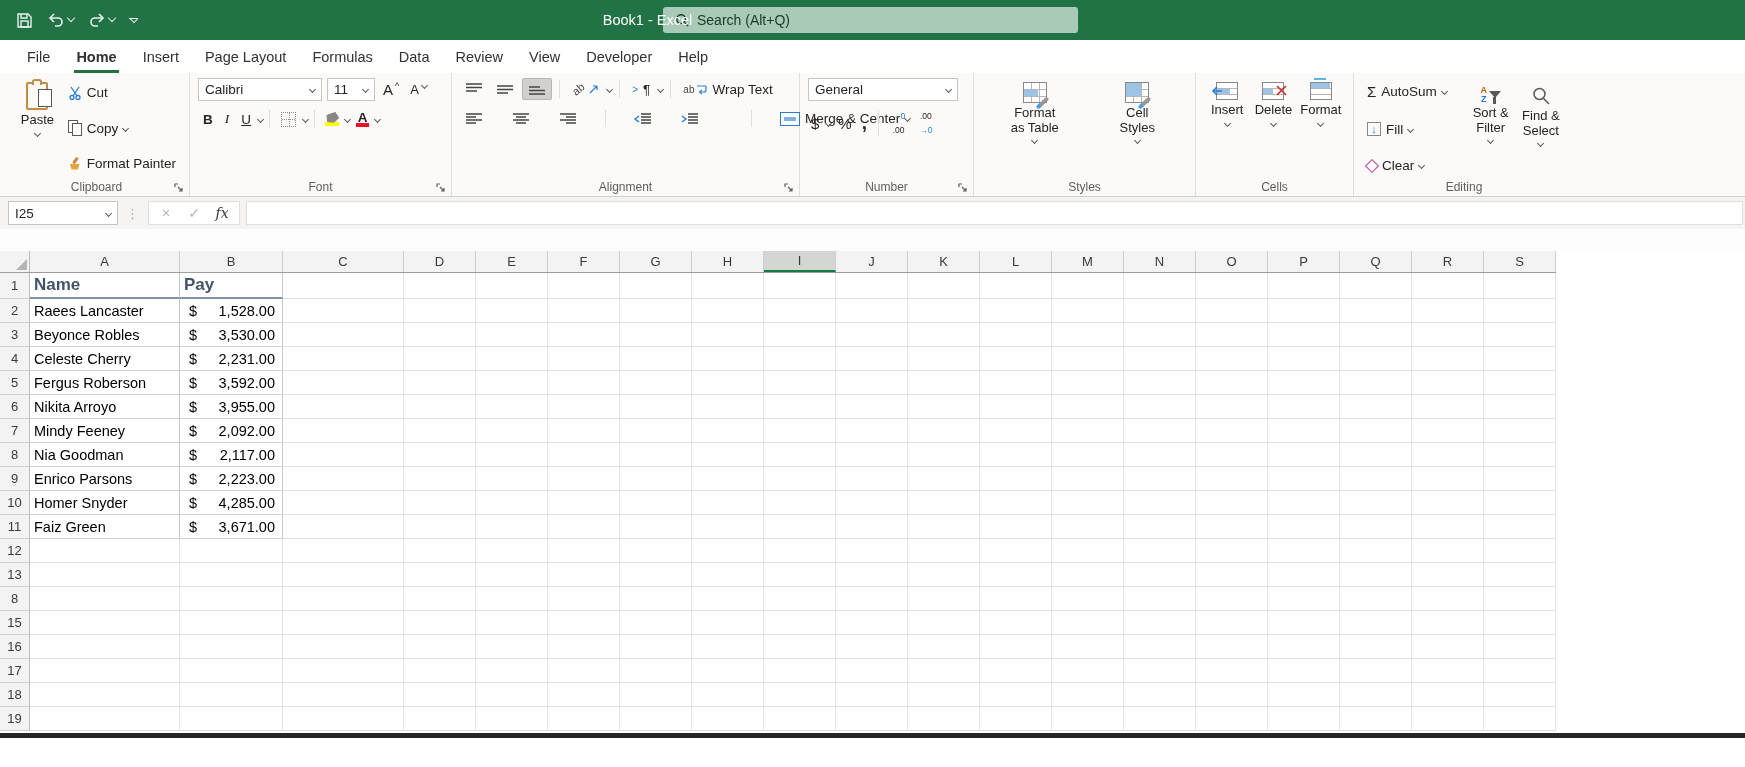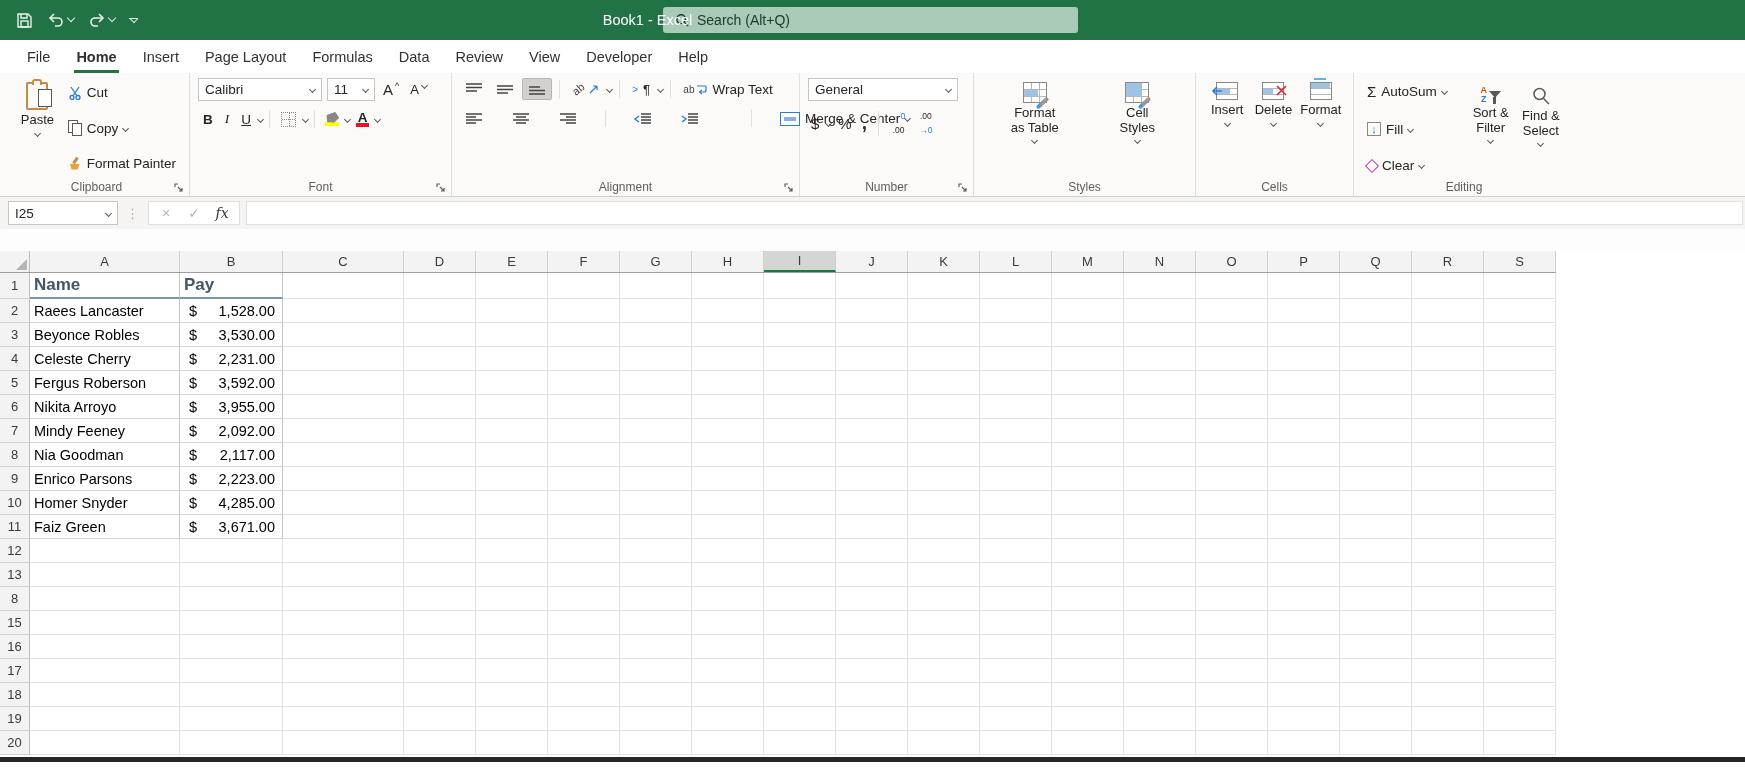--- a/index.html
+++ b/index.html
@@ -1006,38 +1006,16 @@
         <div class="cell" style="width: 72px;"></div>
         <div class="cell" style="width: 72px;"></div>
         <div class="cell" style="width: 72px;"></div>
         <div class="cell" style="width: 72px;"></div>
         <div class="cell" style="width: 72px;"></div>
         <div class="cell" style="width: 72px;"></div>
         <div class="cell" style="width: 72px;"></div>
         <div class="cell" style="width: 72px;"></div>
         <div class="cell" style="width: 72px;"></div>
       </div>
-      <div class="grow0" style="height: 24px;">
-        <div class="rowh">20</div>
-        <div class="cell" style="width: 150px;"></div>
-        <div class="cell" style="width: 103px;"></div>
-        <div class="cell" style="width: 121px;"></div>
-        <div class="cell" style="width: 72px;"></div>
-        <div class="cell" style="width: 72px;"></div>
-        <div class="cell" style="width: 72px;"></div>
-        <div class="cell" style="width: 72px;"></div>
-        <div class="cell" style="width: 72px;"></div>
-        <div class="cell" style="width: 72px;"></div>
-        <div class="cell" style="width: 72px;"></div>
-        <div class="cell" style="width: 72px;"></div>
-        <div class="cell" style="width: 72px;"></div>
-        <div class="cell" style="width: 72px;"></div>
-        <div class="cell" style="width: 72px;"></div>
-        <div class="cell" style="width: 72px;"></div>
-        <div class="cell" style="width: 72px;"></div>
-        <div class="cell" style="width: 72px;"></div>
-        <div class="cell" style="width: 72px;"></div>
-        <div class="cell" style="width: 72px;"></div>
-      </div>
     </div>
 </div>
 
 <div id="bottomstrip"></div>
 
 </body></html>

